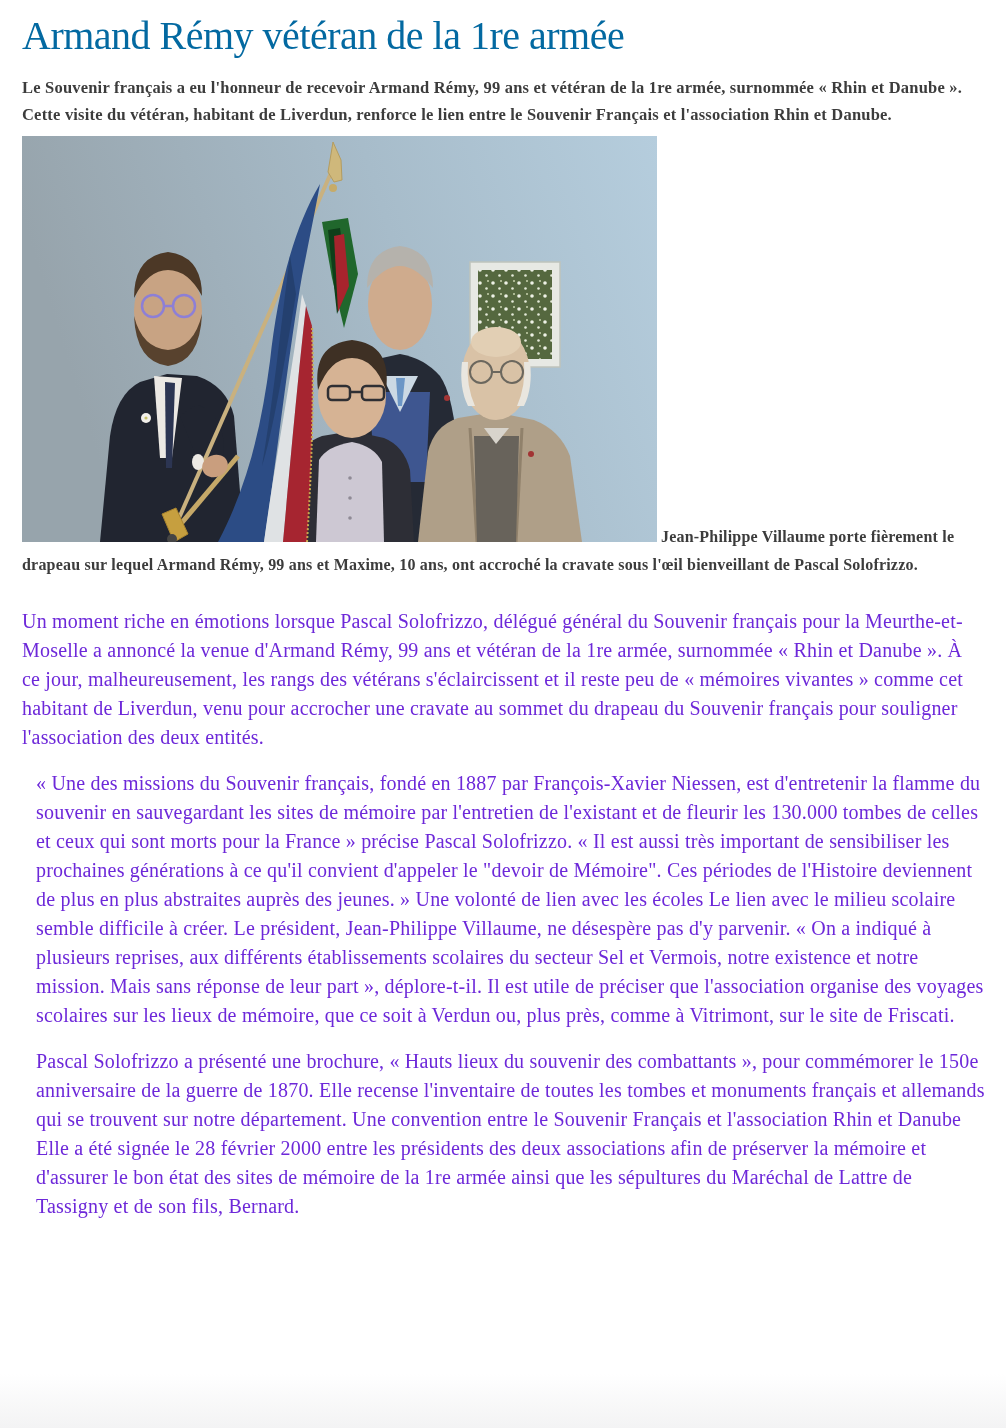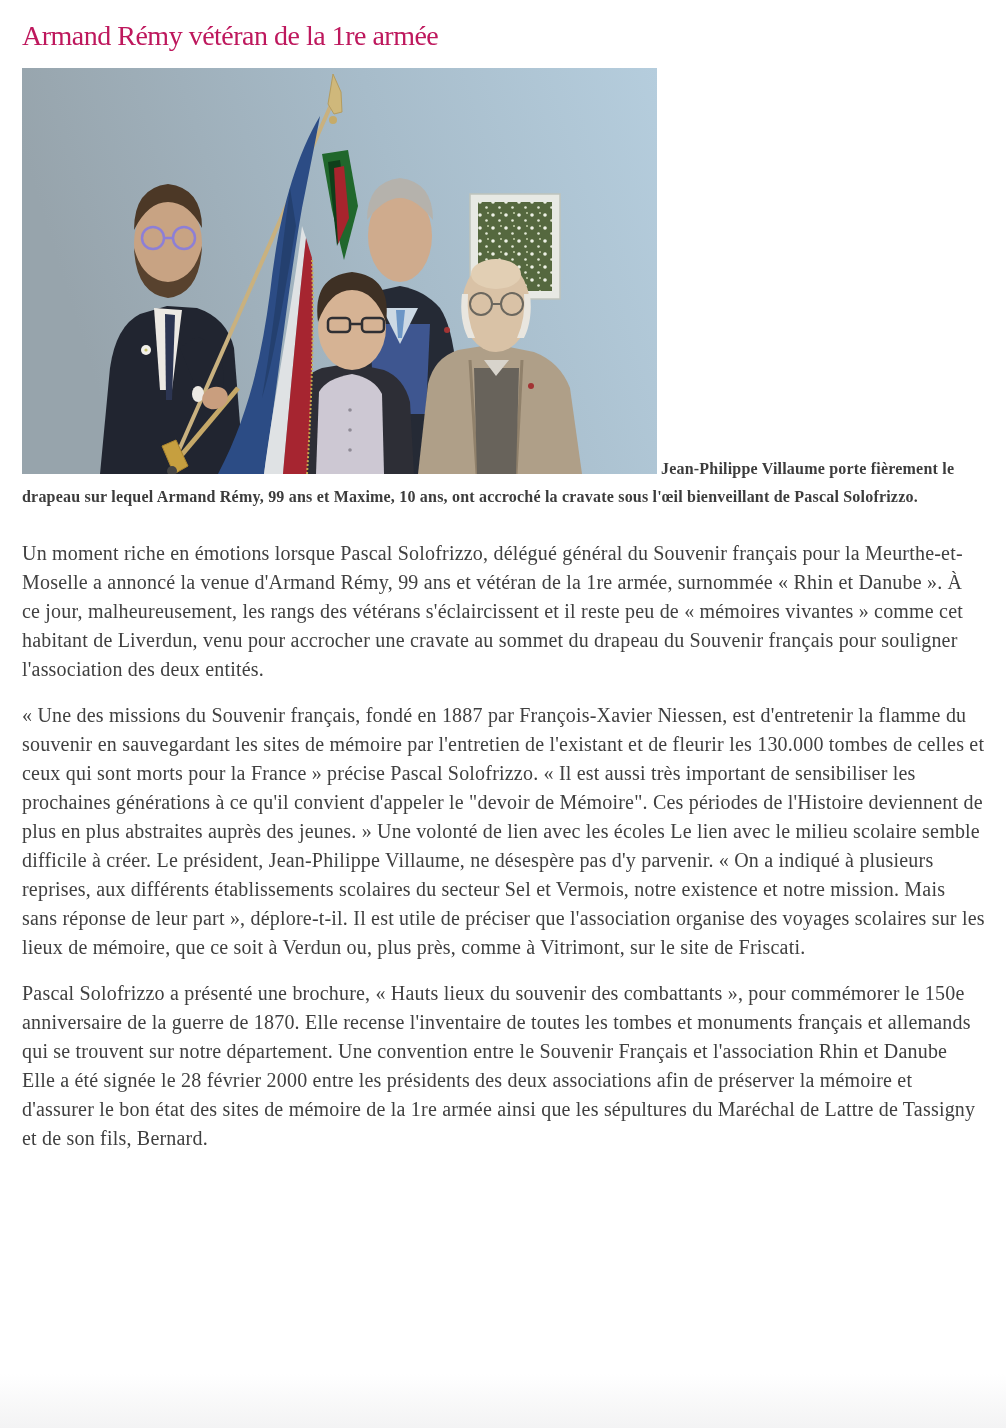--- a/index.html
+++ b/index.html
@@ -7,23 +7,23 @@
     width: 1006px; height: 1428px;
     background: #ffffff;
     overflow: hidden;
     position: relative;
     font-family: "Liberation Serif", "DejaVu Serif", serif;
   }
   .article { padding: 0 21px 0 22px; }
 
   .title {
     margin: 12px 0 0;
-    font-size: 28px; line-height: 48px;
+    font-size: 40px; line-height: 48px;
     font-weight: 400; letter-spacing: -0.5px;
-    color: #be185d;
+    color: #0369a1;
   }
   .intro {
     margin: 14px 0 0;
     max-width: 948px;
     font-size: 16.5px; line-height: 27px;
     font-weight: 700; letter-spacing: 0.2px;
     color: #3c3c3c;
   }
   .photo-block {
     margin: 8px 0 0;
@@ -32,36 +32,37 @@
     color: #3c3c3c;
   }
   .photo { display: inline-block; width: 635px; height: 406px; }
   .photo svg { display: block; }
   .caption { margin-left: 4px; }
 
   .body-para {
     margin: 28px 0 0;
     font-size: 20px; line-height: 29px;
     letter-spacing: 0.2px;
-    color: #404040;
+    color: #6d28d9;
   }
-  .body-para + .body-para { margin-top: 17px; }
+  .body-para + .body-para { margin-top: 17px; margin-left: 14px; }
 
   .footer-fade {
     position: absolute; left: 0; right: 0; bottom: 0; height: 54px;
     background: linear-gradient(180deg, rgba(243,243,244,0) 0%, #f3f3f4 100%);
   }
 </style>
 </head>
 <body>
 
 <article class="article">
 
   <h1 class="title">Armand Rémy vétéran de la 1re armée</h1>
 
+  <p class="intro">Le Souvenir français a eu l'honneur de recevoir Armand Rémy, 99 ans et vétéran de la 1re armée, surnommée « Rhin et Danube ». Cette visite du vétéran, habitant de Liverdun, renforce le lien entre le Souvenir Français et l'association Rhin et Danube.</p>
 
   <p class="photo-block"><span class="photo" role="img" aria-label="Quatre personnes posent devant un mur bleu-gris : un homme barbu à lunettes en costume sombre tenant le drapeau tricolore orné d'une cravate verte et rouge, un garçon à lunettes, un homme aux cheveux gris en pull bleu et un vétéran âgé en manteau beige ; un cadre fleuri est accroché au mur."><svg width="635" height="406" viewBox="0 0 635 406" xmlns="http://www.w3.org/2000/svg">
       <defs>
         <linearGradient id="wallGrad" x1="0" y1="0.2" x2="1" y2="0">
           <stop offset="0" stop-color="#97a4ac"></stop>
           <stop offset="0.55" stop-color="#a7bcca"></stop>
           <stop offset="1" stop-color="#b5cddd"></stop>
         </linearGradient>
         <pattern id="flowers" width="13" height="13" patternUnits="userSpaceOnUse">
           <circle cx="3" cy="4" r="1.8" fill="#edf1e6"></circle>

